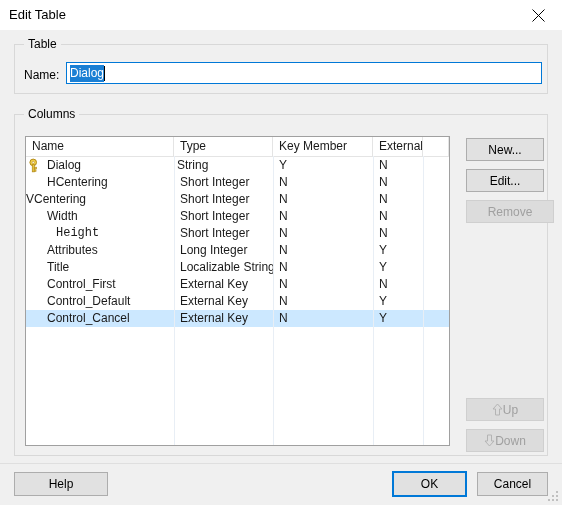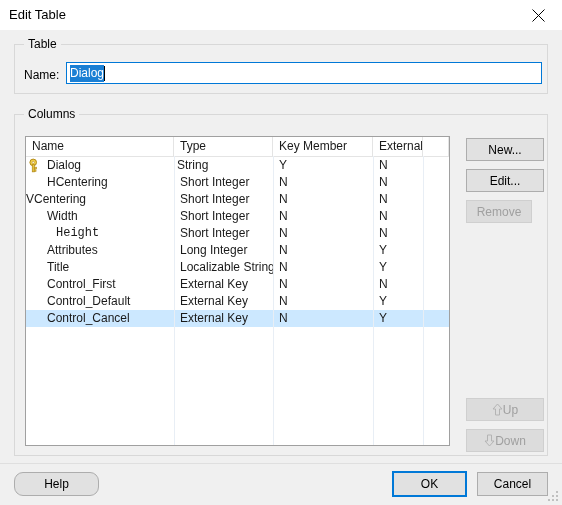--- a/index.html
+++ b/index.html
@@ -186,31 +186,31 @@
   .btn-arrow-label {
     display: flex;
     align-items: center;
     justify-content: center;
     gap: 0;
     width: 100%;
   }
 
   #btn-new    { left: 466px; top: 138px; width: 78px; height: 23px; }
   #btn-edit   { left: 466px; top: 169px; width: 78px; height: 23px; }
-  #btn-remove { left: 466px; top: 200px; width: 66px; height: 23px; }
+  #btn-remove { left: 466px; top: 200px; width: 88px; height: 23px; }
   #btn-up     { left: 466px; top: 398px; width: 78px; height: 23px; }
   #btn-down   { left: 466px; top: 429px; width: 78px; height: 23px; }
 
   #bottom-sep {
     position: absolute;
     left: 0; top: 463px;
     width: 562px; height: 1px;
     background: #dfdfdf;
   }
-  #btn-help   { left: 14px;  top: 472px; width: 85px; height: 24px; border-radius: 9px; }
+  #btn-help   { left: 14px;  top: 472px; width: 94px; height: 24px; }
   #btn-ok     { left: 392px; top: 471px; width: 75px; height: 26px; }
   #btn-cancel { left: 477px; top: 472px; width: 71px; height: 24px; }
 
   
   #resize-grip {
     position: absolute;
     right: 3px; bottom: 3px;
     width: 11px; height: 11px;
   }
   #resize-grip i {

